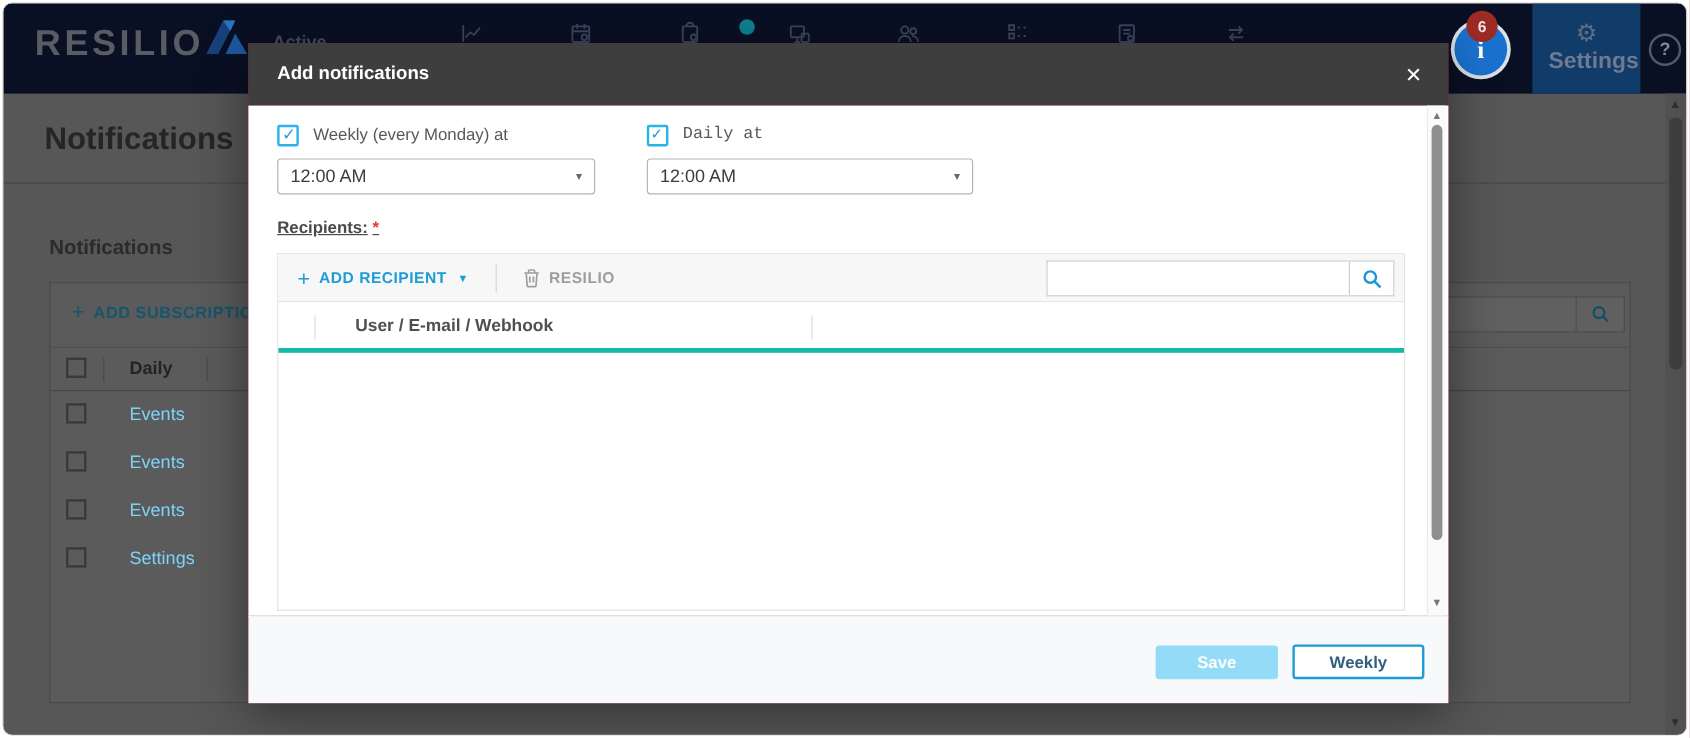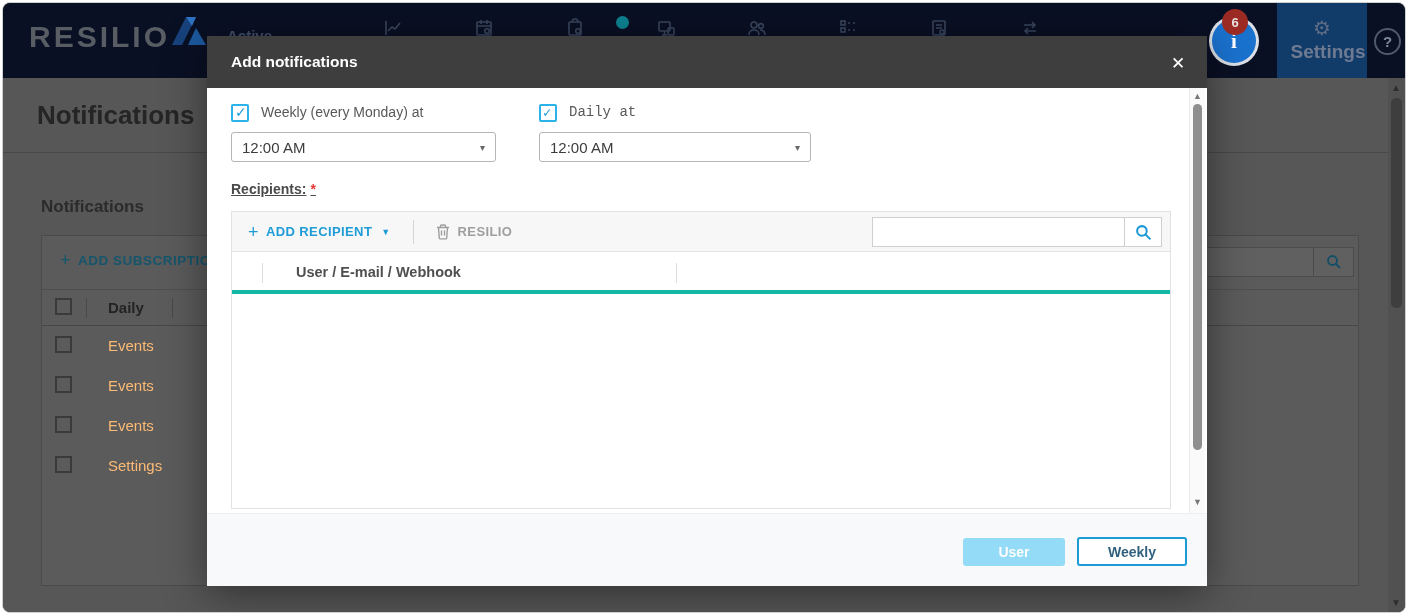--- a/index.html
+++ b/index.html
@@ -47,21 +47,21 @@
                      background:#606060; border:1px solid #4b4b4b; }
   .bg-search-btn { position:absolute; left:1272px; top:11px; width:40px; height:30px;
                    background:#606060; border:1px solid #4b4b4b; border-left:none;
                    display:flex; align-items:center; justify-content:center; color:#114e68; }
   .bg-thead { position:absolute; left:0; top:53px; width:100%; height:37px;
               border-top:1px solid #4f4f4f; border-bottom:1px solid #474747; }
   .bg-cb { position:absolute; width:17px; height:17px; border:2px solid #3a3a3a; background:transparent; }
   .bg-col-sep { position:absolute; width:1px; height:20px; background:#494949; top:8px; }
   .bg-th-label { position:absolute; left:66px; top:9px; font-size:15px; font-weight:700; color:#232323; }
   .bg-row { position:absolute; left:0; width:100%; height:40px; }
-  .bg-row-label { position:absolute; left:66px; top:11px; font-size:15px; color:#fdba74; }
+  .bg-row-label { position:absolute; left:66px; top:11px; font-size:15px; color:#7dd3fc; }
 
   
   .page-scrollbar { position:absolute; left:1385px; top:75px; width:17px; height:536px; background:#515151; z-index:2; }
   .page-scroll-up { position:absolute; left:3px; top:4px; font-size:10px; color:#2e2e2e; }
   .page-scroll-thumb { position:absolute; left:3px; top:20px; width:11px; height:210px;
                        background:#3e3e3e; border-radius:5px; }
   .page-scroll-down { position:absolute; left:3px; bottom:6px; font-size:10px; color:#2e2e2e; }
 
   
   .modal { position:absolute; left:204px; top:33px; width:1000px; height:550px; background:#be185d;
@@ -330,18 +330,18 @@
       </div>
 
       <div class="modal-scrollbar">
         <span class="m-scroll-up">▲</span>
         <span class="m-scroll-thumb"></span>
         <span class="m-scroll-down">▼</span>
       </div>
     </div>
 
     <div class="modal-footer">
-      <button class="save-btn" disabled="">User</button>
+      <button class="save-btn" disabled="">Save</button>
       <button class="cancel-btn">Weekly</button>
     </div>
   </div>
 
 </div>
 
 </body></html>

